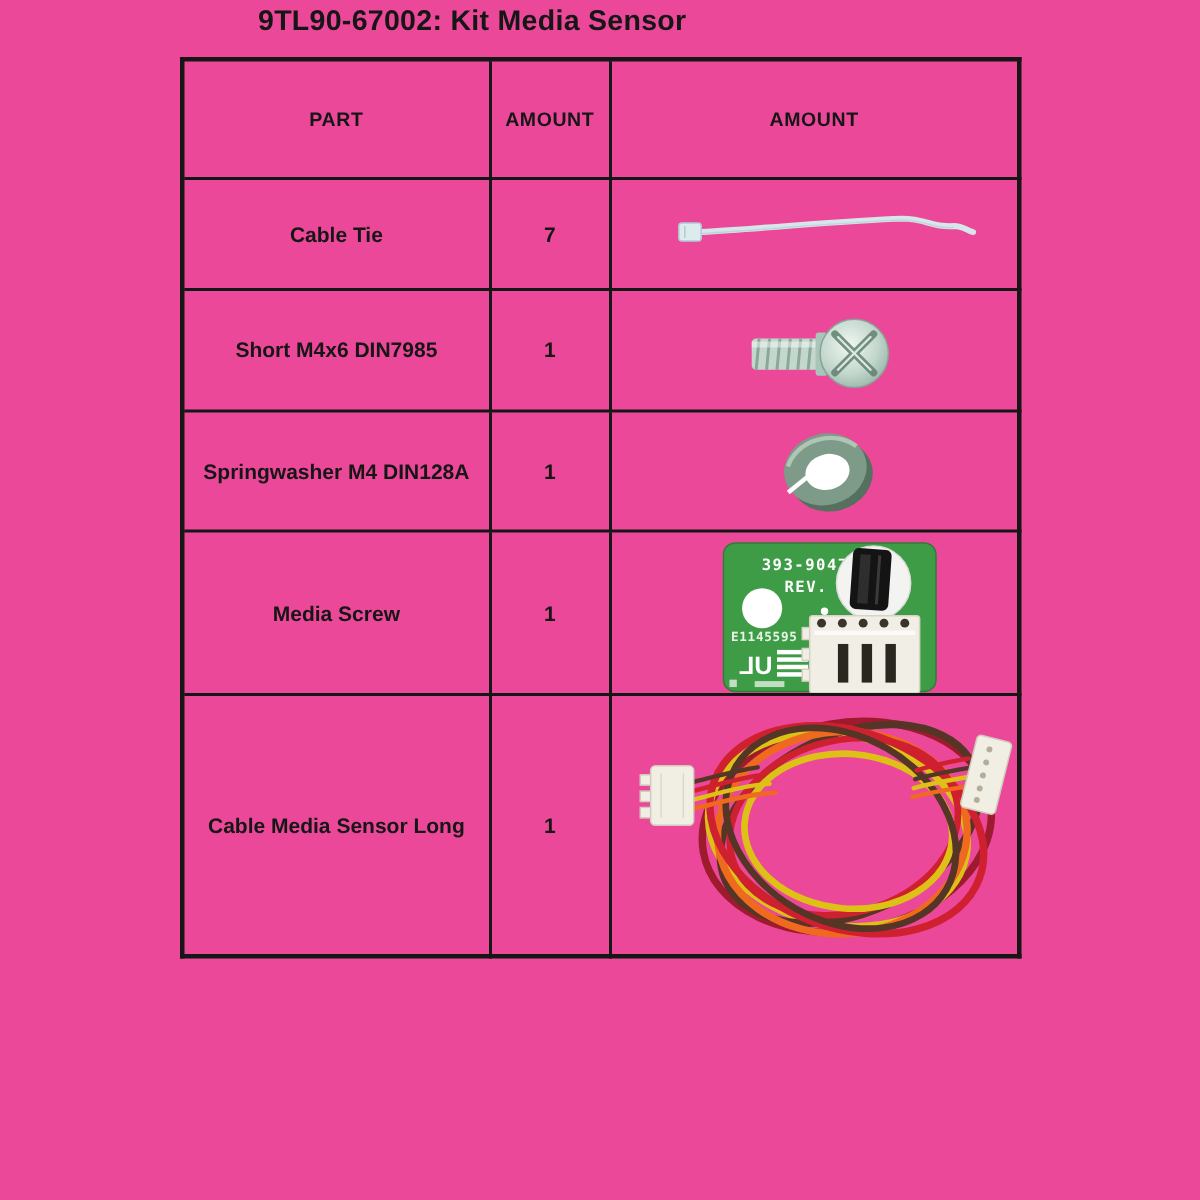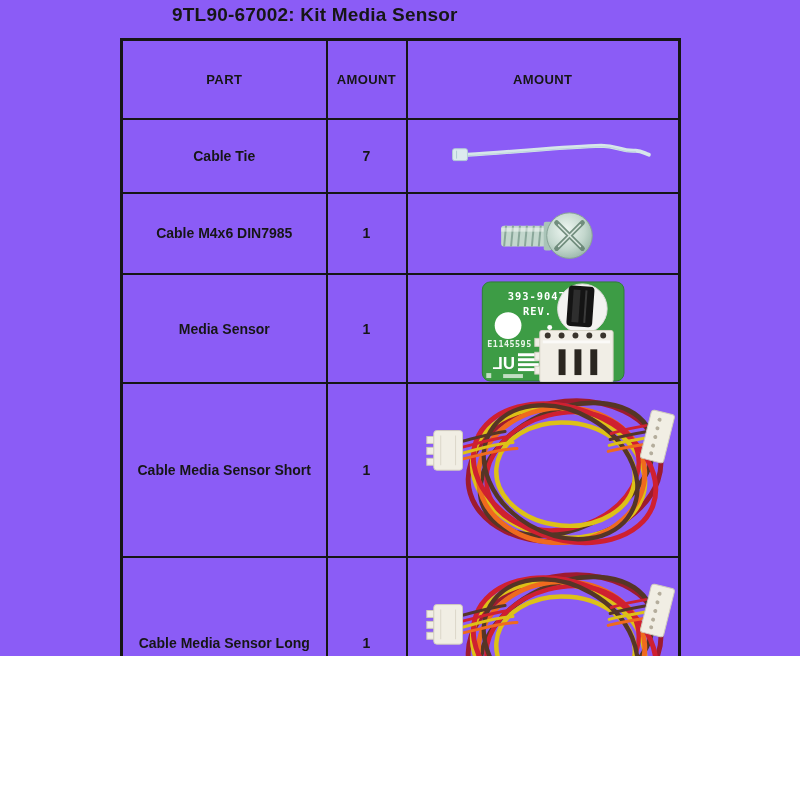--- a/index.html
+++ b/index.html
@@ -1,17 +1,17 @@
 <!DOCTYPE html>
 <html><head>
 <meta charset="utf-8">
 <style>
   html,body{margin:0;padding:0;background:#ffffff;}
   .page{
-    position:relative;width:800px;height:656px;background:#8b5cf6;overflow:hidden;
+    position:relative;width:800px;height:800px;background:#ec4899;overflow:hidden;
     font-family:"Liberation Sans", sans-serif;color:#161616;
   }
   .title{
     position:absolute;left:172px;top:4px;margin:0;
     font-size:19px;font-weight:bold;letter-spacing:0.2px;color:#161616;
   }
   table.parts{
     position:absolute;left:120px;top:38px;width:558px;
     border-collapse:collapse;table-layout:fixed;
   }
@@ -117,21 +117,21 @@
           <svg class="pic-svg" viewBox="0 0 273 73" preserveAspectRatio="xMidYMid meet">
             <path d="M60 35 C 110 32, 160 27, 195 26 C 212 26, 215 32, 230 31 C 236 31, 239 34, 243 35" fill="none" stroke-width="4" stroke-linecap="round" stroke="#d6e6ea"></path>
             <path d="M60 36 C 110 33, 160 28, 195 27 C 212 27, 215 33, 230 32" fill="none" stroke="#b8d1d8" stroke-width="1" opacity="0.8"></path>
             <rect x="45" y="29" width="15" height="12" rx="2" fill="#dcebee" stroke="#b1ccd3" stroke-width="1"></rect>
             <line x1="49" y1="31" x2="49" y2="39" stroke="#b1ccd3" stroke-width="1"></line>
           </svg>
         </td>
       </tr>
 
       <tr class="r2">
-        <td class="part">Cable M4x6 DIN7985</td>
+        <td class="part">Short M4x6 DIN7985</td>
         <td class="amt">1</td>
         <td class="pic">
           <svg class="pic-svg" viewBox="0 0 273 80" preserveAspectRatio="xMidYMid meet">
             <g>
               <rect x="94" y="32" width="48" height="21" rx="3" fill="#c3d7cd"></rect>
               <g stroke="#8aa79a" stroke-width="2">
                 <line x1="99" y1="32" x2="97" y2="53"></line>
                 <line x1="106" y1="32" x2="104" y2="53"></line>
                 <line x1="113" y1="32" x2="111" y2="53"></line>
                 <line x1="120" y1="32" x2="118" y2="53"></line>
@@ -149,23 +149,38 @@
               </g>
               <g stroke="#e8f3ed" stroke-width="1.5" stroke-linecap="round" opacity="0.9">
                 <line x1="152" y1="31" x2="174" y2="53"></line>
                 <line x1="174" y1="31" x2="152" y2="53"></line>
               </g>
             </g>
           </svg>
         </td>
       </tr>
 
+      <tr class="r3">
+        <td class="part">Springwasher M4 DIN128A</td>
+        <td class="amt">1</td>
+        <td class="pic">
+          <svg class="pic-svg" viewBox="0 0 273 79" preserveAspectRatio="xMidYMid meet">
+            <g transform="rotate(-14 145 40)">
+              <ellipse cx="147" cy="43" rx="28" ry="24" fill="#55705f"></ellipse>
+              <ellipse cx="144" cy="38" rx="28" ry="24" fill="#7e9a88"></ellipse>
+              <path d="M120 30 A 28 24 0 0 1 168 28" fill="none" stroke="#bccfc2" stroke-width="3" opacity="0.8"></path>
+              <ellipse cx="145" cy="40" rx="15" ry="12" fill="#ffffff"></ellipse>
+              <line x1="116" y1="47" x2="131" y2="40" stroke="#ffffff" stroke-width="3"></line>
+            </g>
+          </svg>
+        </td>
+      </tr>
 
       <tr class="r4">
-        <td class="part">Media Sensor</td>
+        <td class="part">Media Screw</td>
         <td class="amt">1</td>
         <td class="pic">
           <svg class="pic-svg" viewBox="0 0 273 108" preserveAspectRatio="xMidYMid meet" font-family="DejaVu Sans Mono, monospace">
             <rect x="75" y="7" width="143" height="100" rx="8" stroke="#2e7d36" stroke-width="1" fill="#3d9c45"></rect>
             <text x="130" y="25" text-anchor="middle" font-size="10.5" fill="#ffffff" letter-spacing="1">393-9047</text>
             <text x="138" y="40" text-anchor="middle" font-size="10.5" fill="#ffffff" letter-spacing="1">REV. B</text>
             <circle cx="101" cy="51" r="13.5" fill="#ffffff"></circle>
             <g>
               <circle cx="176" cy="34" r="25" fill="#f3f3f1" stroke="#dcdcda" stroke-width="1"></circle>
               <g transform="rotate(4 173 32)">
@@ -206,29 +221,20 @@
               <g fill="#2a2620">
                 <rect x="152" y="75" width="7" height="26"></rect>
                 <rect x="168" y="75" width="7" height="26"></rect>
                 <rect x="184" y="75" width="7" height="26"></rect>
               </g>
             </g>
           </svg>
         </td>
       </tr>
 
-      <tr class="r5">
-        <td class="part">Cable Media Sensor Short</td>
-        <td class="amt">1</td>
-        <td class="pic">
-          <svg class="pic-svg" viewBox="0 0 273 173" preserveAspectRatio="xMidYMid meet">
-            <use href="#cable-coil" xlink:href="#cable-coil"></use>
-          </svg>
-        </td>
-      </tr>
 
       <tr class="r6">
         <td class="part">Cable Media Sensor Long</td>
         <td class="amt">1</td>
         <td class="pic">
           <svg class="pic-svg" viewBox="0 0 273 173" preserveAspectRatio="xMidYMid meet">
             <use href="#cable-coil" xlink:href="#cable-coil"></use>
           </svg>
         </td>
       </tr>

